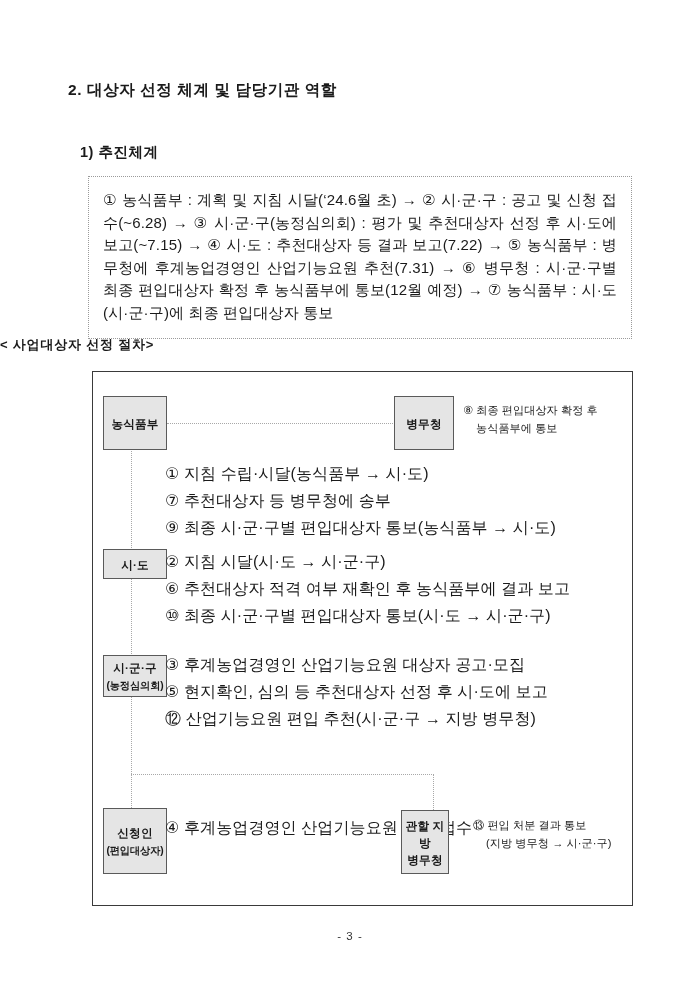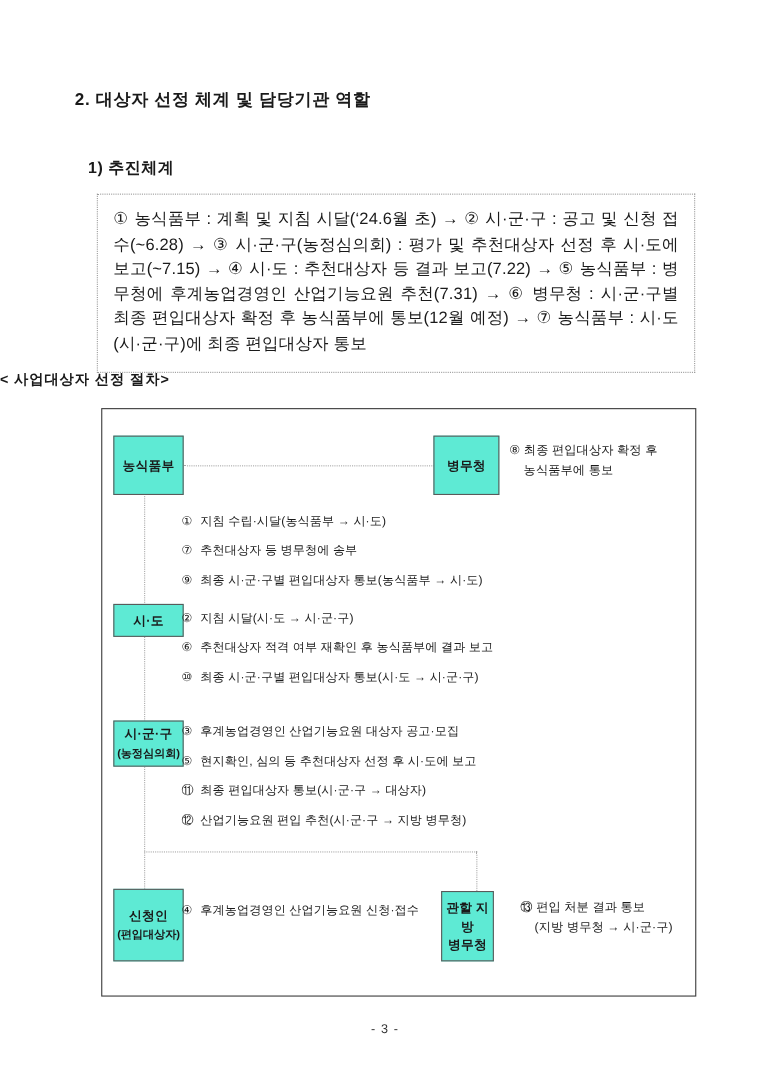--- a/index.html
+++ b/index.html
@@ -100,21 +100,21 @@
   }
   .conn-h {
     border-top: 1.4px dotted #a8a8a8;
   }
 
   
   .org-box {
     position: absolute;
     box-sizing: border-box;
     border: 1.3px solid #5a5a5a;
-    background: #5eead4;
+    background: #e5e5e5;
     display: flex;
     flex-direction: column;
     align-items: center;
     justify-content: center;
     text-align: center;
     font-size: 11.6px;
     font-weight: bold;
     line-height: 17px;
     letter-spacing: 0.2px;
   }
@@ -123,21 +123,21 @@
     font-weight: bold;
     letter-spacing: -0.1px;
     margin-top: 1px;
   }
 
   
   .item-list {
     position: absolute;
   }
   .item {
-    font-size: 11px;
+    font-size: 16px;
     line-height: 16px;
     letter-spacing: 0.1px;
     white-space: nowrap;
     margin-bottom: 11px;
   }
   .item:last-child { margin-bottom: 0; }
   .item .marker {
     display: inline-block;
     min-width: 14px;
   }
@@ -248,24 +248,20 @@
       <div class="item-list" style="left:72px; top:285px;">
         <div class="item">
           <span class="marker">③</span>
           <span>후계농업경영인 산업기능요원 대상자 공고·모집</span>
         </div>
         <div class="item">
           <span class="marker">⑤</span>
           <span>현지확인, 심의 등 추천대상자 선정 후 시·도에 보고</span>
         </div>
         <div class="item">
-          <span class="marker">⑪</span>
-          <span>최종 편입대상자 통보(시·군·구 → 대상자)</span>
-        </div>
-        <div class="item">
           <span class="marker">⑫</span>
           <span>산업기능요원 편입 추천(시·군·구 → 지방 병무청)</span>
         </div>
       </div>
 
       <div class="org-box" style="left:10px; top:436px; width:64px; height:66px;">
         <span>신청인</span>
         <span class="sub">(편입대상자)</span>
       </div>
 

